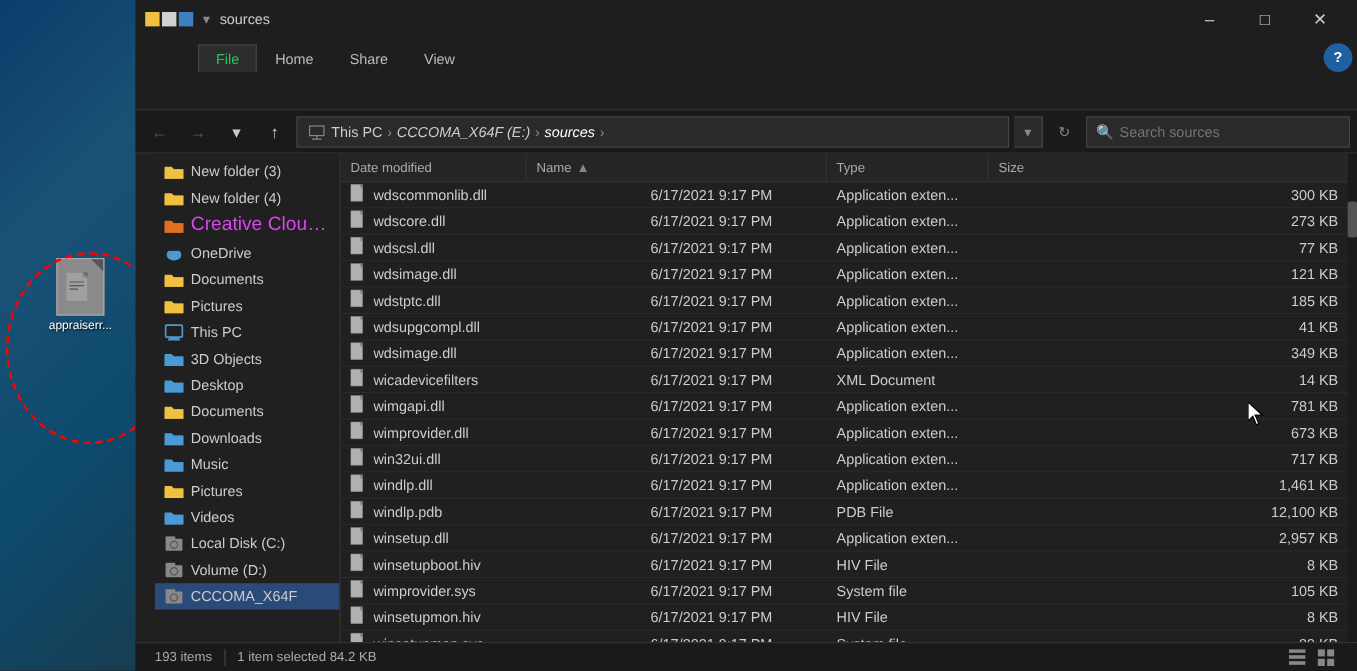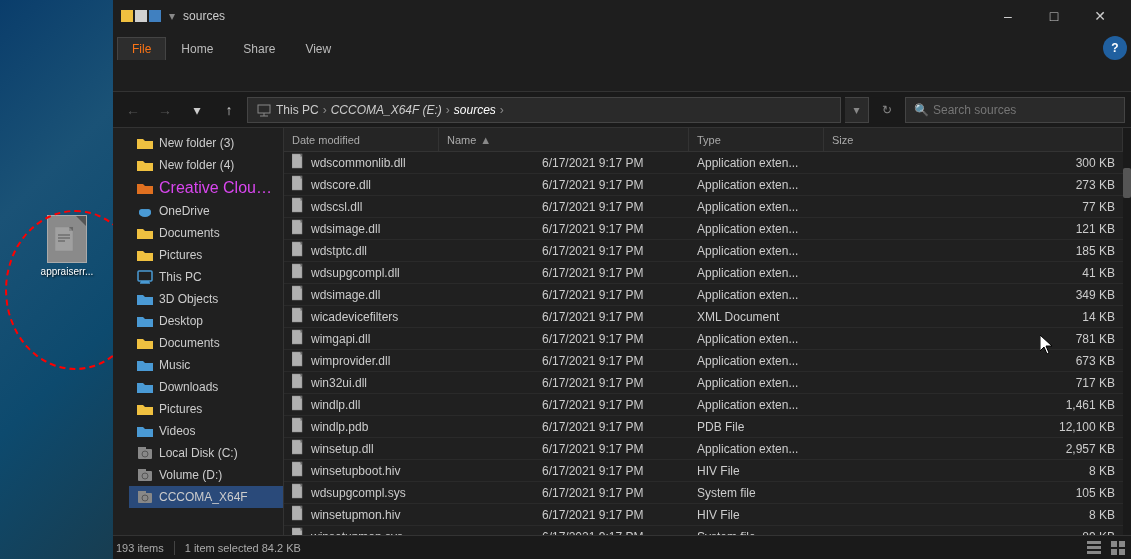--- a/index.html
+++ b/index.html
@@ -151,21 +151,22 @@
       padding: 4px 14px;
       font-size: 12px;
       color: #bbb;
       cursor: pointer;
       border: 1px solid transparent;
       border-bottom: none;
     }
     .ribbon-tab.active {
       background: #2d2d2d;
       border-color: #444;
-      color: #f97316;
+      color: #22c55e;
+      margin-left: 48px;
     }
     .ribbon-help {
       margin-left: auto;
       width: 24px;
       height: 24px;
       background: #2060a0;
       border-radius: 50%;
       display: flex;
       align-items: center;
       justify-content: center;
@@ -353,21 +354,21 @@
     .file-cell.type { width: 135px; }
     .file-cell.size { width: 90px; text-align: right; flex: 1; }
 
     
     .statusbar {
       height: 24px;
       background: #1a1a1a;
       border-top: 1px solid #333;
       display: flex;
       align-items: center;
-      padding: 0 3px;
+      padding: 0 16px;
       gap: 10px;
       flex-shrink: 0;
     }
     .statusbar-text {
       font-size: 11px;
       color: #aaa;
     }
     .statusbar-sep {
       width: 1px;
       height: 14px;
@@ -569,30 +570,30 @@
           </span>
     <span style="font-size:12px; color:#ccc; overflow:hidden; text-overflow:ellipsis; white-space:nowrap;">Documents</span>
   </div>
         <div class="sidebar-item">
     <span class="folder-icon">
             <svg width="16" height="16" viewBox="0 0 16 16">
               <path d="M0,4 L0,14 L16,14 L16,6 L8,6 L6,4 Z" fill="#4a9ad4"></path>
               <rect x="0" y="6" width="16" height="8" fill="#4a9ad4" opacity="0.8"></rect>
             </svg>
           </span>
-    <span style="font-size:12px; color:#ccc; overflow:hidden; text-overflow:ellipsis; white-space:nowrap;">Music</span>
+    <span style="font-size:12px; color:#ccc; overflow:hidden; text-overflow:ellipsis; white-space:nowrap;">Downloads</span>
   </div>
         <div class="sidebar-item">
     <span class="folder-icon">
             <svg width="16" height="16" viewBox="0 0 16 16">
               <path d="M0,4 L0,14 L16,14 L16,6 L8,6 L6,4 Z" fill="#4a9ad4"></path>
               <rect x="0" y="6" width="16" height="8" fill="#4a9ad4" opacity="0.8"></rect>
             </svg>
           </span>
-    <span style="font-size:12px; color:#ccc; overflow:hidden; text-overflow:ellipsis; white-space:nowrap;">Downloads</span>
+    <span style="font-size:12px; color:#ccc; overflow:hidden; text-overflow:ellipsis; white-space:nowrap;">Music</span>
   </div>
         <div class="sidebar-item">
     <span class="folder-icon">
             <svg width="16" height="16" viewBox="0 0 16 16">
               <path d="M0,4 L0,14 L16,14 L16,6 L8,6 L6,4 Z" fill="#f0c040"></path>
               <rect x="0" y="6" width="16" height="8" fill="#f0c040" opacity="0.8"></rect>
             </svg>
           </span>
     <span style="font-size:12px; color:#ccc; overflow:hidden; text-overflow:ellipsis; white-space:nowrap;">Pictures</span>
   </div>
@@ -852,21 +853,21 @@
     <div class="file-cell type">HIV File</div>
     <div class="file-cell size">8 KB</div>
   </div>
           <div class="file-row">
     <div class="file-cell name">
       <span><svg width="14" height="16" viewBox="0 0 14 16">
                   <rect width="10" height="14" x="0" y="1" fill="#b0b0b0" stroke="#888" stroke-width="0.5"></rect>
                   <polygon points="8,1 10,1 10,4 8,4" fill="#666"></polygon>
                   <polygon points="8,1 10,4 8,4" fill="#999"></polygon>
                 </svg></span>
-      <span>wdsupgcompl.sys</span>
+      <span>wimprovider.sys</span>
     </div>
     <div class="file-cell date">6/17/2021 9:17 PM</div>
     <div class="file-cell type">System file</div>
     <div class="file-cell size">105 KB</div>
   </div>
           <div class="file-row">
     <div class="file-cell name">
       <span><svg width="14" height="16" viewBox="0 0 14 16">
                   <rect width="10" height="14" x="0" y="1" fill="#b0b0b0" stroke="#888" stroke-width="0.5"></rect>
                   <polygon points="8,1 10,1 10,4 8,4" fill="#666"></polygon>

